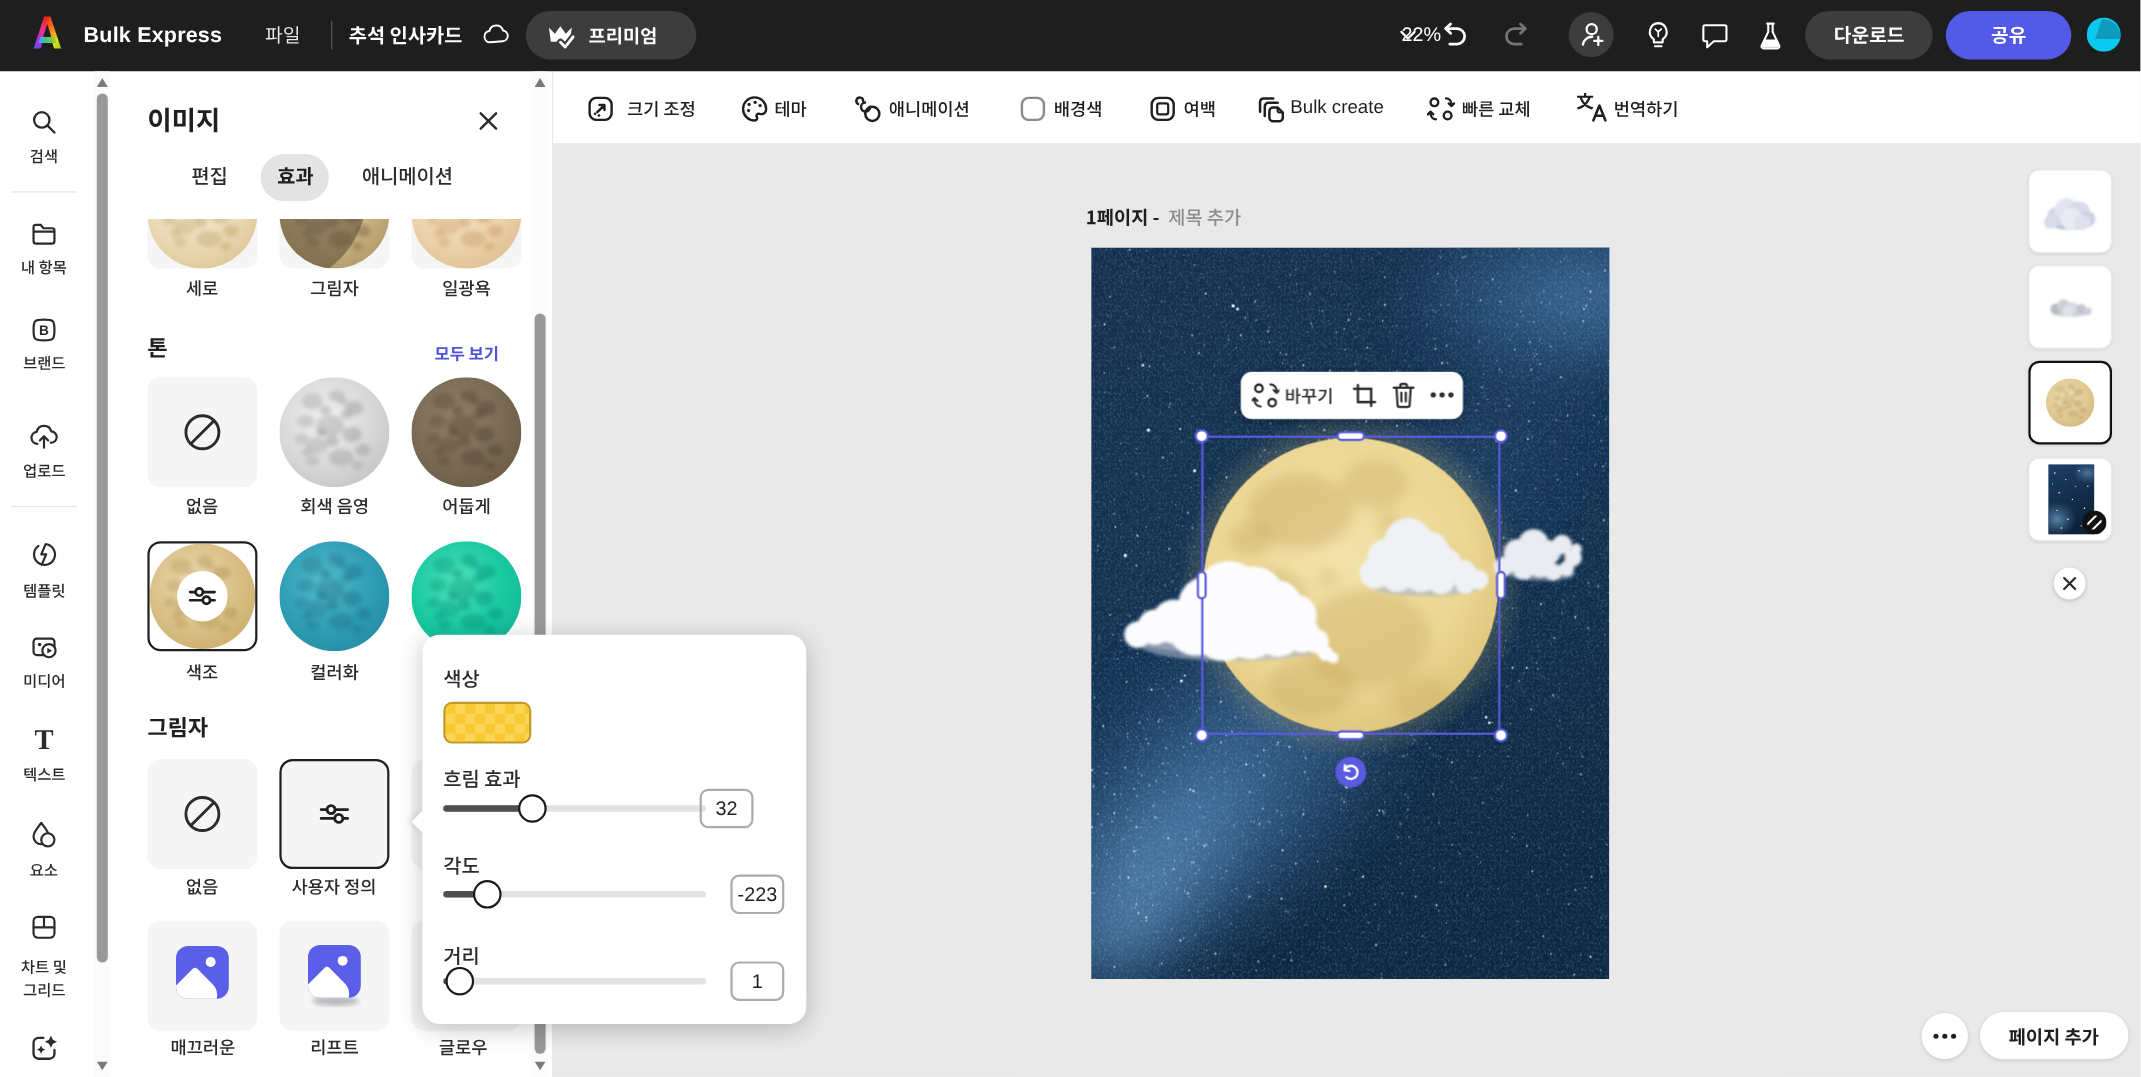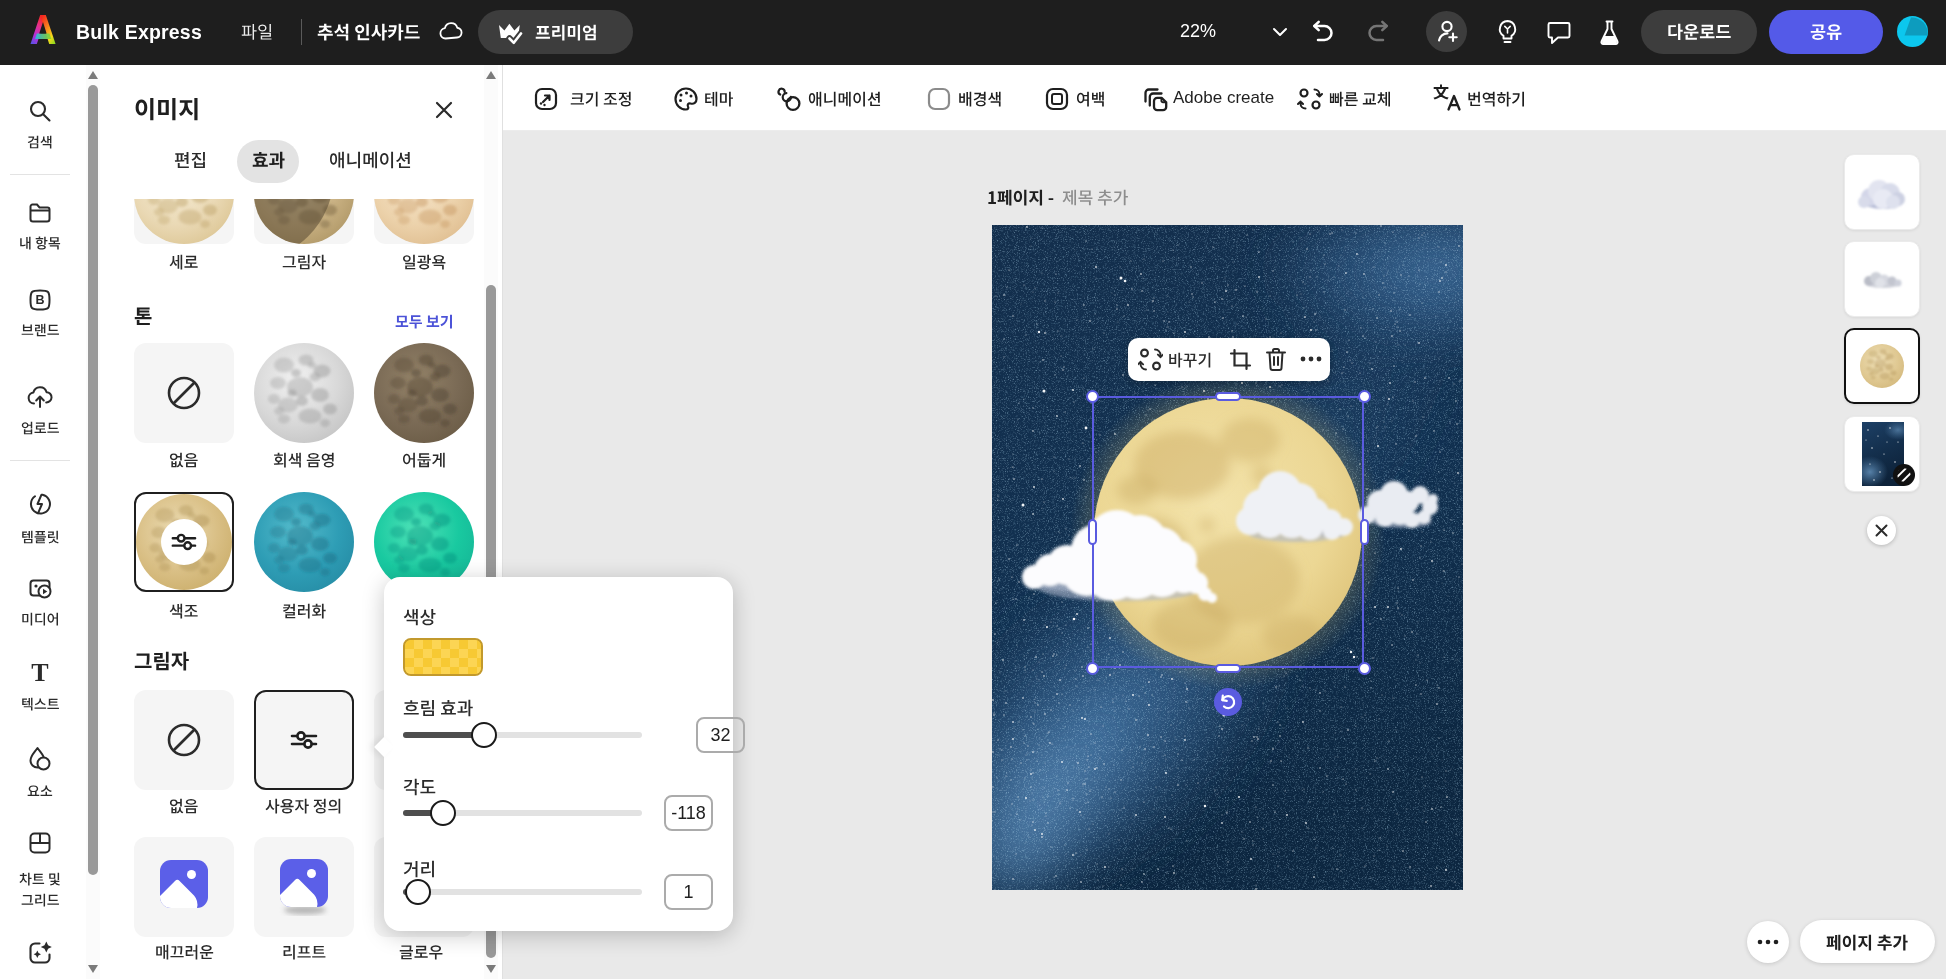--- a/index.html
+++ b/index.html
@@ -52,21 +52,21 @@
     <svg class="abs" style="left:497px;top:22px" width="27" height="26" viewBox="0 0 27 26">
 <path d="M2 3 L7.4 8.6 L12.4 1.8 L17.4 8.6 L22.8 3 L21 16 H3.8 Z" fill="#fff"></path>
 <path d="M12.5 16.5 L16.8 20.8 L24 11.5" fill="none" stroke="#3d3d3d" stroke-width="6.5" stroke-linecap="round" stroke-linejoin="round"></path>
 <path d="M12.5 16.5 L16.8 20.8 L24 11.5" fill="none" stroke="#fff" stroke-width="2.6" stroke-linecap="round" stroke-linejoin="round"></path>
 </svg>
     <div style="position:absolute;left:534.7px;top:23.5px">
       <svg width="62.6" height="17" viewBox="0 -880 3680 1000" style="display:block;overflow:visible">
         <path fill="#ffffff" d="M41 -127H880V-18H41ZM105 -758H811V-651H105ZM110 -374H808V-268H110ZM231 -659H364V-364H231ZM552 -659H685V-364H552ZM1598 -839H1732V90H1598ZM1011 -234H1093Q1175 -234 1248 -236Q1321 -239 1391 -246Q1461 -252 1534 -265L1548 -158Q1436 -138 1328 -132Q1219 -125 1093 -125H1011ZM1009 -760H1446V-401H1146V-193H1011V-506H1311V-653H1009ZM1926 -755H2371V-132H1926ZM2241 -650H2057V-237H2241ZM2516 -839H2649V90H2516ZM3252 -619H3471V-511H3252ZM3057 -789Q3126 -789 3181 -760Q3236 -731 3268 -680Q3301 -629 3301 -564Q3301 -498 3268 -447Q3236 -396 3181 -367Q3126 -338 3057 -338Q2987 -338 2932 -367Q2876 -396 2844 -447Q2812 -498 2812 -564Q2812 -629 2844 -680Q2876 -731 2932 -760Q2987 -789 3057 -789ZM3056 -677Q3022 -677 2996 -664Q2969 -650 2954 -624Q2939 -599 2939 -564Q2939 -528 2954 -502Q2969 -476 2996 -462Q3022 -449 3056 -449Q3090 -449 3116 -462Q3143 -476 3158 -502Q3173 -528 3173 -564Q3173 -599 3158 -624Q3143 -650 3116 -664Q3090 -677 3056 -677ZM3442 -837H3576V-312H3442ZM2958 -272H3576V79H2958ZM3445 -167H3089V-26H3445Z"></path>
       </svg>
     </div>
-    <div class="abs" style="left:1180px;top:21px;color:#fff;font-size:18px;font-weight:500">22%</div>
+    <div class="abs" style="left:1274px;top:21px;color:#fff;font-size:18px;font-weight:500">22%</div>
     <svg class="abs" style="left:1272px;top:27px" width="16" height="10" viewBox="0 0 16 10">
 <path d="M2 2 L8 8 L14 2" fill="none" stroke="#fff" stroke-width="2" stroke-linecap="round" stroke-linejoin="round"></path>
     </svg>
     <svg class="abs" style="left:1310px;top:19px" width="25" height="25" viewBox="0 0 25 25">
 <path d="M4.5 7 H14.5 A7 7 0 0 1 14.5 21 H8" fill="none" stroke="#fff" stroke-width="2.5" stroke-linecap="round"></path>
 <path d="M8.7 2.8 L4.3 7 L8.7 11.2" fill="none" stroke="#fff" stroke-width="2.5" stroke-linecap="round" stroke-linejoin="round"></path>
 </svg>
     <svg class="abs" style="left:1366px;top:19px" width="25" height="25" viewBox="0 0 25 25">
 <path d="M20.5 7 H10.5 A7 7 0 0 0 10.5 21 H17" fill="none" stroke="#757575" stroke-width="2.5" stroke-linecap="round"></path>
 <path d="M16.3 2.8 L20.7 7 L16.3 11.2" fill="none" stroke="#757575" stroke-width="2.5" stroke-linecap="round" stroke-linejoin="round"></path>
@@ -733,21 +733,21 @@
       <svg width="29.4" height="16" viewBox="0 -880 1840 1000" style="display:block;overflow:visible">
         <path fill="#1f1f1f" d="M456 -636H720V-550H456ZM456 -349H720V-263H456ZM292 -765Q360 -765 412 -725Q464 -685 494 -613Q524 -541 524 -443Q524 -344 494 -272Q464 -199 412 -160Q360 -120 292 -120Q225 -120 172 -160Q120 -199 90 -272Q61 -344 61 -443Q61 -541 90 -613Q120 -685 172 -725Q225 -765 292 -765ZM292 -670Q253 -670 224 -643Q194 -616 178 -565Q161 -514 161 -443Q161 -371 178 -320Q194 -269 224 -242Q253 -214 292 -214Q332 -214 362 -242Q392 -269 408 -320Q425 -371 425 -443Q425 -514 408 -565Q392 -616 362 -643Q332 -670 292 -670ZM700 -832H805V84H700ZM1003 -773H1101V-636H1262V-773H1360V-340H1003ZM1101 -555V-423H1262V-555ZM1640 -831H1740V-282H1640ZM1509 -600H1670V-515H1509ZM1445 -814H1544V-286H1445ZM1120 -233H1740V83H1636V-148H1120Z"></path>
       </svg>
     </div>
     <svg class="abs" style="left:1142px;top:86px" width="26" height="26" viewBox="0 0 26 26">
       <path d="M3.5 15.5 V6.8 A3.3 3.3 0 0 1 6.8 3.5 H15.5" fill="none" stroke="#1f1f1f" stroke-width="2.3" stroke-linecap="round"></path>
 <path d="M7.8 19.5 V10.8 A3.3 3.3 0 0 1 11.1 7.5 H19.5" fill="none" stroke="#1f1f1f" stroke-width="2.3" stroke-linecap="round"></path>
 <path d="M12 15 A3.2 3.2 0 0 1 15.2 11.8 H19.6 L24.2 16.4 V21 A3.2 3.2 0 0 1 21 24.2 H15.2 A3.2 3.2 0 0 1 12 21 Z" fill="none" stroke="#1f1f1f" stroke-width="2.3" stroke-linejoin="round"></path>
 <path d="M19.4 12.2 V14.7 A1.6 1.6 0 0 0 21 16.3 H23.8" fill="none" stroke="#1f1f1f" stroke-width="1.9"></path>
     </svg>
-    <div class="abs" style="left:1173px;top:88px;color:#1f1f1f;font-size:17px;font-weight:500">Adobe create</div>
+    <div class="abs" style="left:1173px;top:88px;color:#1f1f1f;font-size:17px;font-weight:500">Bulk create</div>
     <svg class="abs" style="left:1297px;top:86px" width="26" height="26" viewBox="0 0 26 26">
       <circle cx="7" cy="7" r="3.5" fill="none" stroke="#1f1f1f" stroke-width="2.2"></circle>
 <circle cx="19" cy="19" r="3.5" fill="none" stroke="#1f1f1f" stroke-width="2.2"></circle>
 <path d="M17.5 3.5 a5 5 0 0 1 5 5 v2 m0 0 l-2.5 -2.5 m2.5 2.5 l2.5 -2.5" fill="none" stroke="#1f1f1f" stroke-width="2" stroke-linecap="round" stroke-linejoin="round"></path>
 <path d="M8.5 22.5 a5 5 0 0 1 -5 -5 v-2 m0 0 l-2.5 2.5 m2.5 -2.5 l2.5 2.5" fill="none" stroke="#1f1f1f" stroke-width="2" stroke-linecap="round" stroke-linejoin="round"></path>
     </svg>
     <div style="position:absolute;left:1329.0px;top:91.0px">
       <svg width="62.5" height="16" viewBox="0 -880 3905 1000" style="display:block;overflow:visible">
         <path fill="#1f1f1f" d="M681 -831H785V83H681ZM726 -483H892V-396H726ZM57 -747H145V-524H231V-747H316V-135H57ZM145 -441V-219H231V-441ZM359 -747H446V-524H530V-747H617V-135H359ZM446 -441V-219H530V-441ZM966 -331H1794V-246H966ZM1072 -21H1710V64H1072ZM1072 -184H1177V14H1072ZM1069 -806H1690V-567H1174V-456H1071V-642H1586V-725H1069ZM1071 -482H1708V-402H1071ZM2194 -746H2778V-661H2194ZM2111 -123H2937V-37H2111ZM2301 -419H2404V-94H2301ZM2746 -746H2850V-651Q2850 -594 2849 -532Q2848 -470 2842 -398Q2835 -326 2819 -237L2715 -248Q2738 -374 2742 -470Q2746 -567 2746 -651ZM2527 -419H2630V-94H2527ZM3403 -477H3563V-392H3403ZM3206 -589H3286V-552Q3286 -482 3273 -414Q3260 -347 3234 -286Q3209 -225 3170 -176Q3131 -128 3079 -98L3019 -177Q3066 -205 3102 -246Q3137 -287 3160 -338Q3183 -388 3194 -442Q3206 -497 3206 -552ZM3225 -589H3305V-552Q3305 -499 3316 -446Q3328 -394 3352 -346Q3375 -299 3410 -260Q3445 -222 3492 -197L3434 -118Q3364 -156 3318 -224Q3271 -291 3248 -376Q3225 -461 3225 -552ZM3048 -670H3461V-584H3048ZM3206 -800H3306V-603H3206ZM3710 -832H3810V82H3710ZM3527 -813H3625V38H3527Z"></path>
       </svg>
@@ -2546,30 +2546,30 @@
       </svg>
     </div>
     <div style="position:absolute;left:403.0px;top:699.0px">
       <svg width="70.3" height="18" viewBox="0 -880 3905 1000" style="display:block;overflow:visible">
         <path fill="#2b2b2b" d="M84 -700H831V-615H84ZM46 -107H874V-21H46ZM457 -565Q551 -565 619 -544Q687 -522 724 -481Q761 -440 761 -383Q761 -326 724 -284Q687 -243 619 -222Q551 -200 457 -200Q365 -200 296 -222Q228 -243 191 -284Q154 -325 154 -383Q154 -440 191 -481Q228 -522 296 -544Q365 -565 457 -565ZM457 -481Q396 -481 352 -470Q307 -458 284 -436Q260 -414 260 -383Q260 -351 284 -329Q307 -307 352 -296Q396 -284 457 -284Q519 -284 564 -296Q608 -307 632 -329Q655 -351 655 -383Q655 -414 632 -436Q608 -458 564 -470Q519 -481 457 -481ZM406 -817H510V-651H406ZM1614 -831H1719V-290H1614ZM1013 -412H1089Q1175 -412 1246 -414Q1318 -416 1384 -422Q1450 -428 1520 -439L1532 -355Q1460 -344 1392 -338Q1324 -331 1250 -329Q1177 -327 1089 -327H1013ZM1011 -778H1429V-516H1116V-361H1013V-596H1326V-694H1011ZM1122 -243H1719V71H1122ZM1617 -161H1224V-12H1617ZM2320 -268H2423V-46H2320ZM2623 -268H2726V-46H2623ZM2149 -706H2896V-621H2149ZM2111 -101H2939V-15H2111ZM2523 -572Q2663 -572 2744 -526Q2826 -480 2826 -398Q2826 -316 2744 -270Q2663 -225 2523 -225Q2382 -225 2300 -270Q2219 -316 2219 -398Q2219 -480 2300 -526Q2382 -572 2523 -572ZM2522 -490Q2460 -490 2416 -480Q2372 -469 2348 -448Q2325 -428 2325 -398Q2325 -369 2348 -348Q2372 -328 2416 -318Q2460 -307 2522 -307Q2585 -307 2629 -318Q2673 -328 2696 -348Q2720 -369 2720 -398Q2720 -428 2696 -448Q2673 -469 2629 -480Q2585 -490 2522 -490ZM2471 -819H2575V-654H2471ZM3071 -736H3475V-651H3071ZM3202 -474H3305V-164H3202ZM3433 -736H3536V-675Q3536 -615 3533 -527Q3530 -439 3510 -318L3407 -327Q3426 -444 3430 -530Q3433 -615 3433 -675ZM3635 -832H3739V82H3635ZM3709 -456H3875V-369H3709ZM3033 -110 3022 -197Q3104 -197 3200 -198Q3296 -200 3395 -206Q3494 -211 3585 -222L3591 -145Q3497 -130 3398 -122Q3300 -115 3207 -113Q3114 -111 3033 -110Z"></path>
       </svg>
     </div>
     <div class="abs" style="left:403px;top:732px;width:239px;height:6px;border-radius:3px;background:#e2e2e2"></div>
     <div class="abs" style="left:403px;top:732px;width:81px;height:6px;border-radius:3px;background:#4e4e4e"></div>
     <div class="abs" style="left:471px;top:722px;width:26px;height:26px;border-radius:50%;background:#fff;border:2.5px solid #1a1a1a"></div>
-    <div class="abs" style="left:696px;top:717px;width:49px;height:36px;border:2px solid #ababab;border-radius:8px;display:flex;align-items:center;justify-content:center;font-size:18px;color:#1f1f1f">32</div>
+    <div class="abs" style="left:636px;top:717px;width:49px;height:36px;border:2px solid #ababab;border-radius:8px;display:flex;align-items:center;justify-content:center;font-size:18px;color:#1f1f1f">32</div>
     <div style="position:absolute;left:403.0px;top:778.0px">
       <svg width="33.1" height="18" viewBox="0 -880 1840 1000" style="display:block;overflow:visible">
         <path fill="#2b2b2b" d="M655 -832H759V-298H655ZM731 -609H888V-522H731ZM398 -776H508Q508 -658 458 -564Q407 -471 312 -405Q217 -339 83 -303L39 -385Q156 -415 236 -466Q315 -516 356 -583Q398 -650 398 -727ZM83 -776H458V-692H83ZM159 -258H759V83H655V-174H159ZM1067 -413H1701V-329H1067ZM966 -113H1794V-27H966ZM1326 -376H1431V-83H1326ZM1067 -763H1693V-678H1172V-376H1067Z"></path>
       </svg>
     </div>
     <div class="abs" style="left:403px;top:810px;width:239px;height:6px;border-radius:3px;background:#e2e2e2"></div>
     <div class="abs" style="left:403px;top:810px;width:40px;height:6px;border-radius:3px;background:#4e4e4e"></div>
     <div class="abs" style="left:430px;top:800px;width:26px;height:26px;border-radius:50%;background:#fff;border:2.5px solid #1a1a1a"></div>
-    <div class="abs" style="left:664px;top:795px;width:49px;height:36px;border:2px solid #ababab;border-radius:8px;display:flex;align-items:center;justify-content:center;font-size:18px;color:#1f1f1f">-118</div>
+    <div class="abs" style="left:664px;top:795px;width:49px;height:36px;border:2px solid #ababab;border-radius:8px;display:flex;align-items:center;justify-content:center;font-size:18px;color:#1f1f1f">-223</div>
     <div style="position:absolute;left:403.0px;top:860.0px">
       <svg width="33.1" height="18" viewBox="0 -880 1840 1000" style="display:block;overflow:visible">
         <path fill="#2b2b2b" d="M698 -831H803V83H698ZM502 -472H747V-386H502ZM403 -735H506Q506 -635 485 -542Q464 -449 418 -366Q371 -284 292 -213Q213 -142 97 -84L41 -165Q139 -214 208 -272Q277 -331 320 -400Q363 -468 383 -548Q403 -627 403 -717ZM82 -735H458V-651H82ZM1615 -832H1720V84H1615ZM1017 -220H1095Q1174 -220 1246 -222Q1319 -225 1391 -232Q1463 -239 1540 -251L1550 -166Q1432 -146 1324 -140Q1216 -133 1095 -133H1017ZM1015 -750H1442V-412H1123V-187H1017V-495H1335V-665H1015Z"></path>
       </svg>
     </div>
     <div class="abs" style="left:403px;top:889px;width:239px;height:6px;border-radius:3px;background:#e2e2e2"></div>
     <div class="abs" style="left:403px;top:889px;width:15px;height:6px;border-radius:3px;background:#4e4e4e"></div>
     <div class="abs" style="left:405px;top:879px;width:26px;height:26px;border-radius:50%;background:#fff;border:2.5px solid #1a1a1a"></div>
     <div class="abs" style="left:664px;top:874px;width:49px;height:36px;border:2px solid #ababab;border-radius:8px;display:flex;align-items:center;justify-content:center;font-size:18px;color:#1f1f1f">1</div>
   </div>

